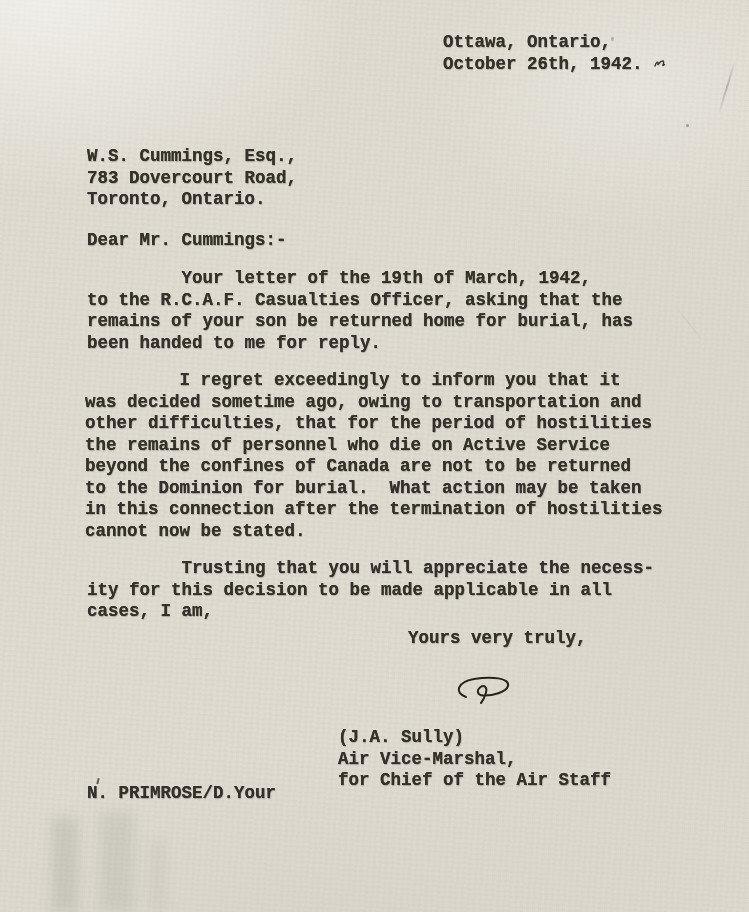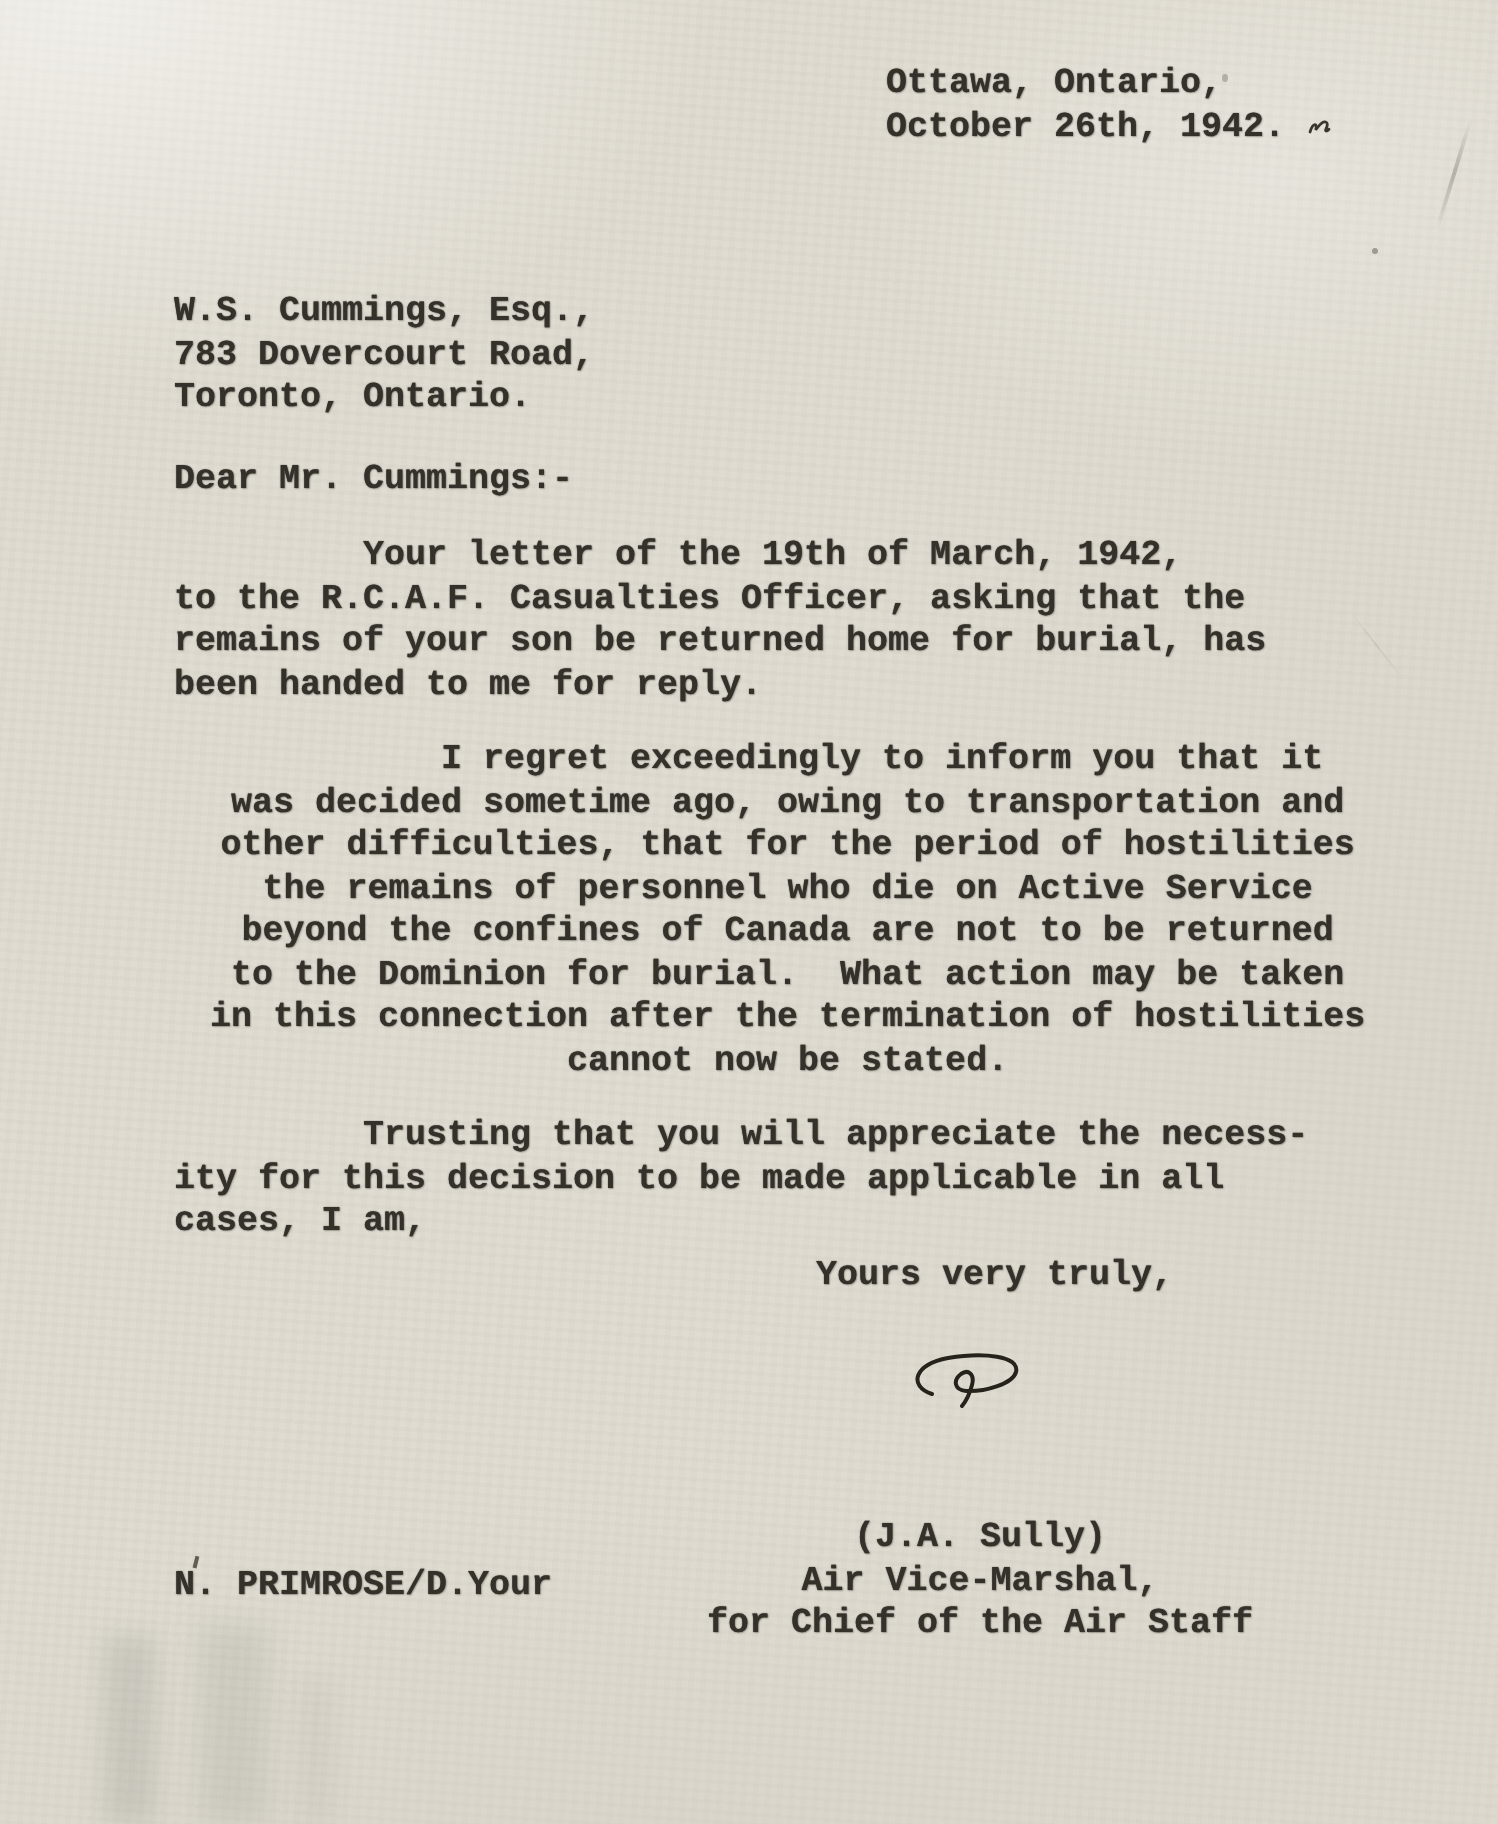--- a/index.html
+++ b/index.html
@@ -24,27 +24,26 @@
     line-height:21.5px;
     font-weight:bold;
     color:#34312b;
     text-shadow:0 0 0.6px rgba(45,42,36,0.85), 0.5px 0.5px 0.8px rgba(45,42,36,0.28);
     letter-spacing:0px;
   }
   .dateline{left:443px;top:32px;}
   .recipient{left:87px;top:146px;}
   .salutation{left:87px;top:230px;}
   .para-1{left:87px;top:268px;}
-  .para-2{left:105px;top:370px;text-align:center;}
+  .para-2{left:85px;top:370px;}
   .para-3{left:87px;top:558px;}
   .closing{left:408px;top:628px;text-align:right;}
   .sigblock{
-    position:absolute;left:322px;top:727px;width:336px;
-    text-align:center;
-    margin-top:32px;
+    position:absolute;left:338px;top:727px;width:336px;
+    text-align:left;
   }
   .sigblock .typed-line{
     white-space:pre;
     font-size:17.5px;line-height:21.5px;font-weight:bold;color:#34312b;
     text-shadow:0 0 0.6px rgba(45,42,36,0.85), 0.5px 0.5px 0.8px rgba(45,42,36,0.28);
   }
   .typist{left:87px;top:783px;}
   .sig-svg{position:absolute;left:452px;top:674px;}
   .tick-svg{position:absolute;left:653px;top:56px;}
   .artifact{position:absolute;pointer-events:none;}

